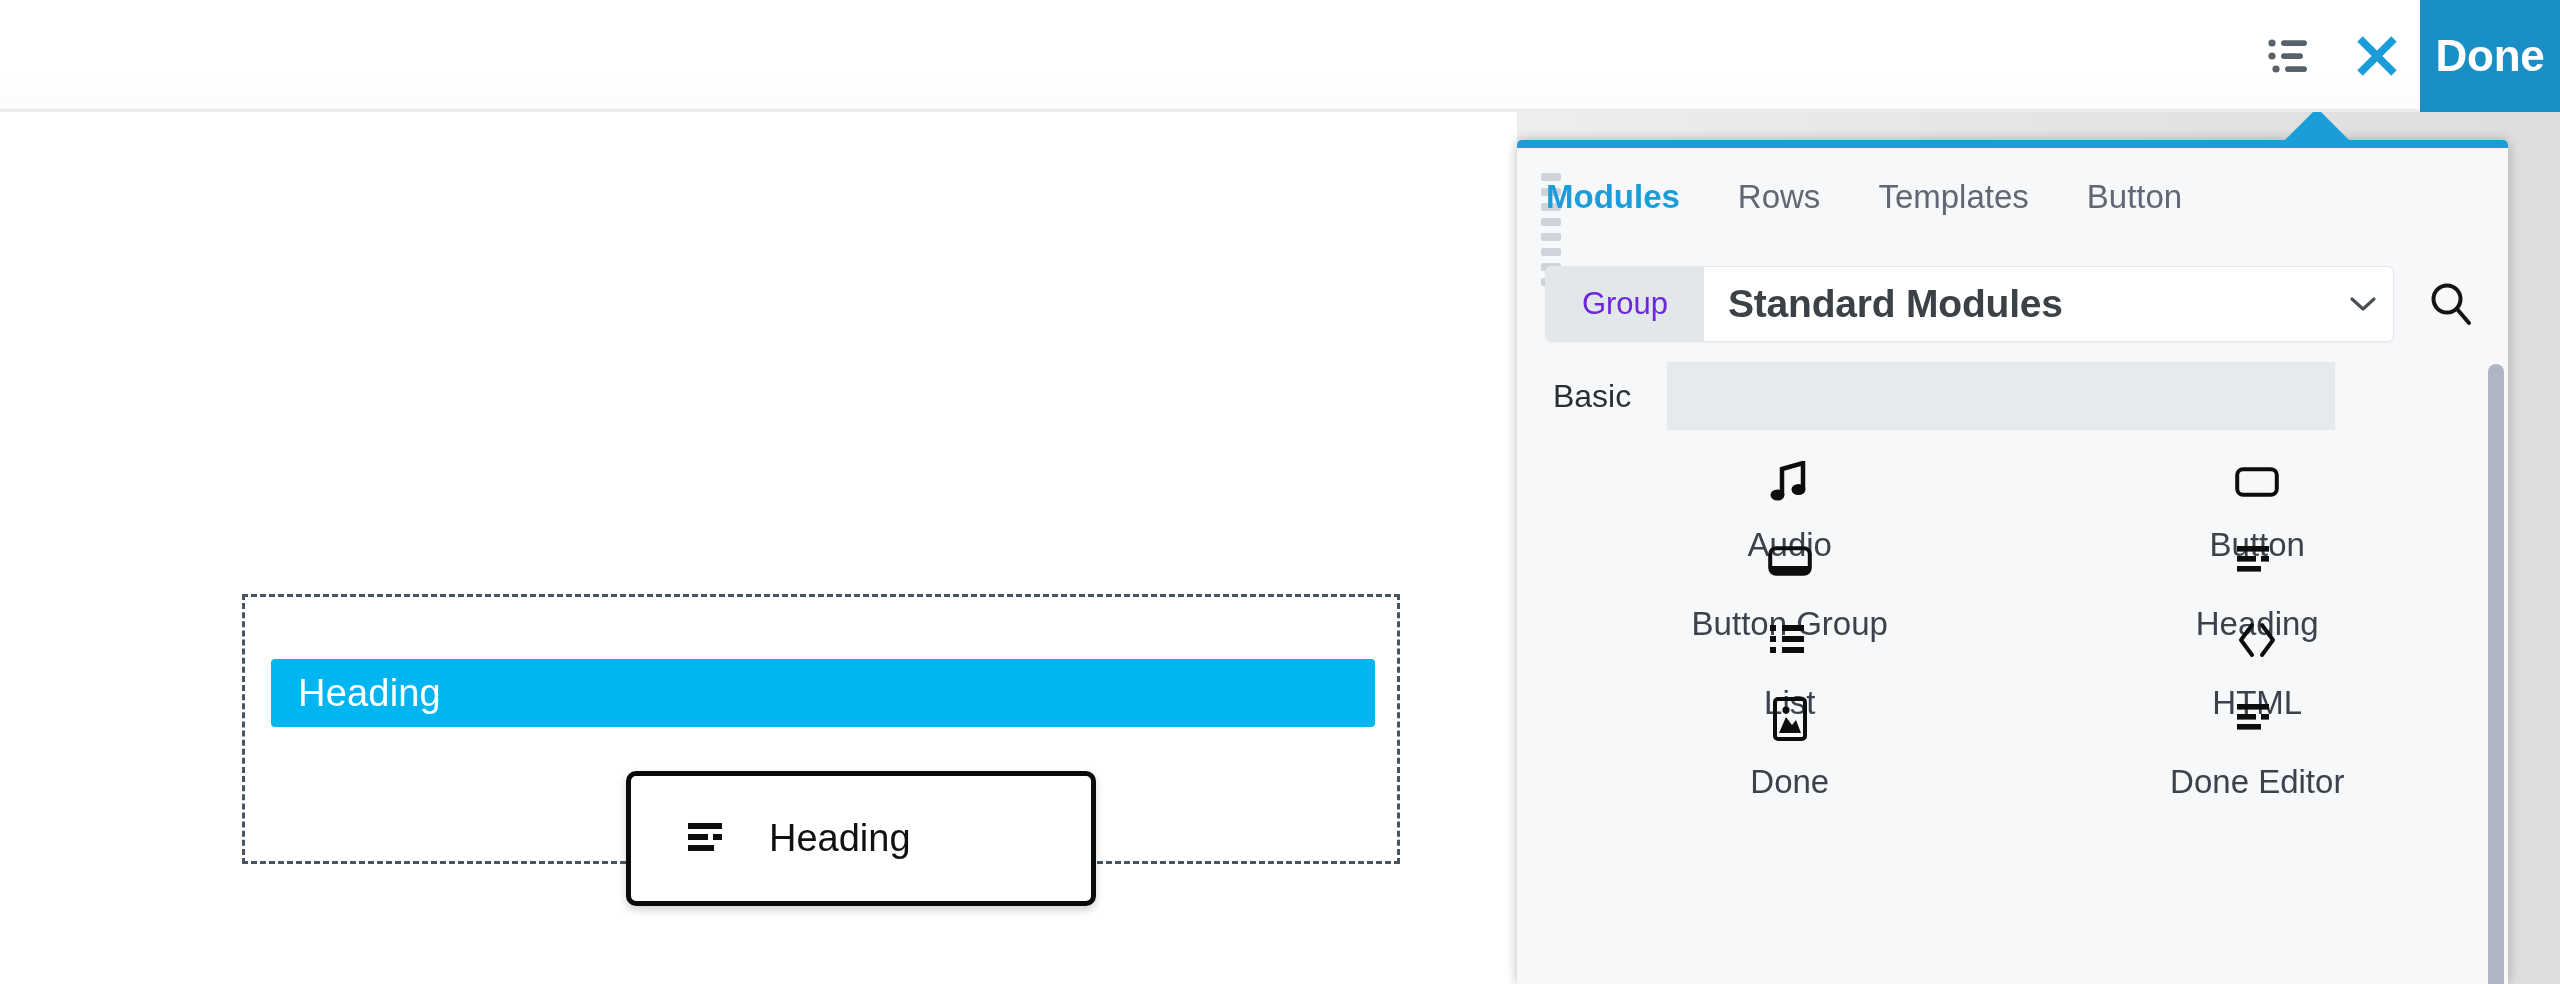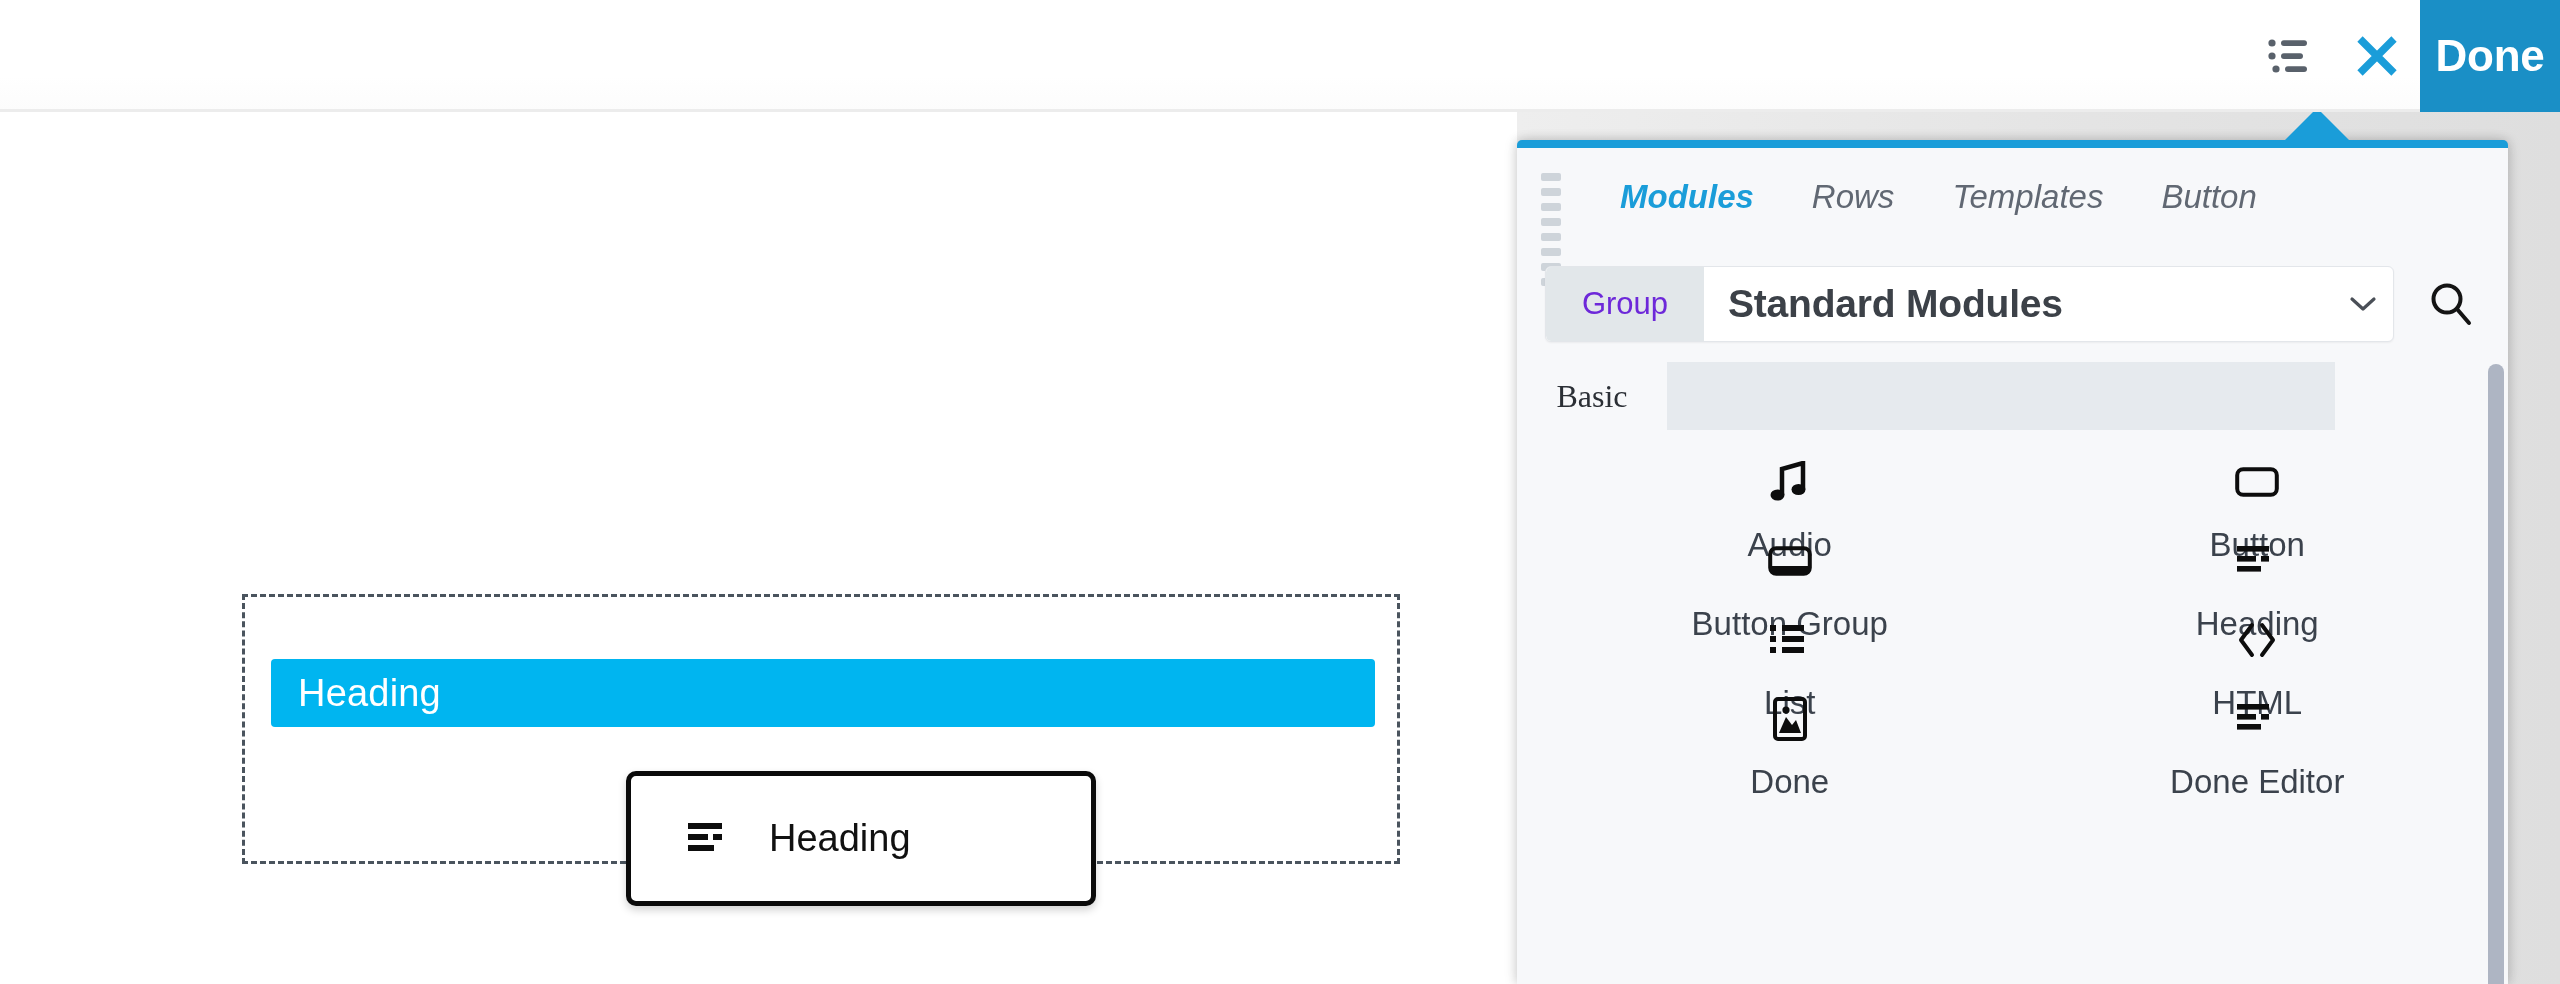--- a/index.html
+++ b/index.html
@@ -194,23 +194,21 @@
     border-radius: 2px;
   }
 
   .panel-tabs {
     position: absolute;
     left: 0; top: 0;
     width: 991px;
     height: 98px;
     display: flex;
     align-items: center;
-    padding-left: 74px;
     gap: 0;
-    font-style: italic;
   }
 
   .panel-tab {
     font-size: 33px;
     color: #616873;
     padding: 0 29px;
     cursor: pointer;
     white-space: nowrap;
     font-weight: 400;
   }
@@ -286,21 +284,20 @@
 
   
   .cat-strip {
     position: absolute;
     left: 0; top: 214px;
     width: 818px;
     height: 68px;
     background: #e6eaee;
     display: flex;
     align-items: stretch;
-    font-family: Liberation Serif, serif;
   }
   .cat-tab {
     min-width: 150px;
     display: flex;
     align-items: center;
     justify-content: center;
     font-size: 32px;
     color: #2b2f35;
     cursor: pointer;
   }

